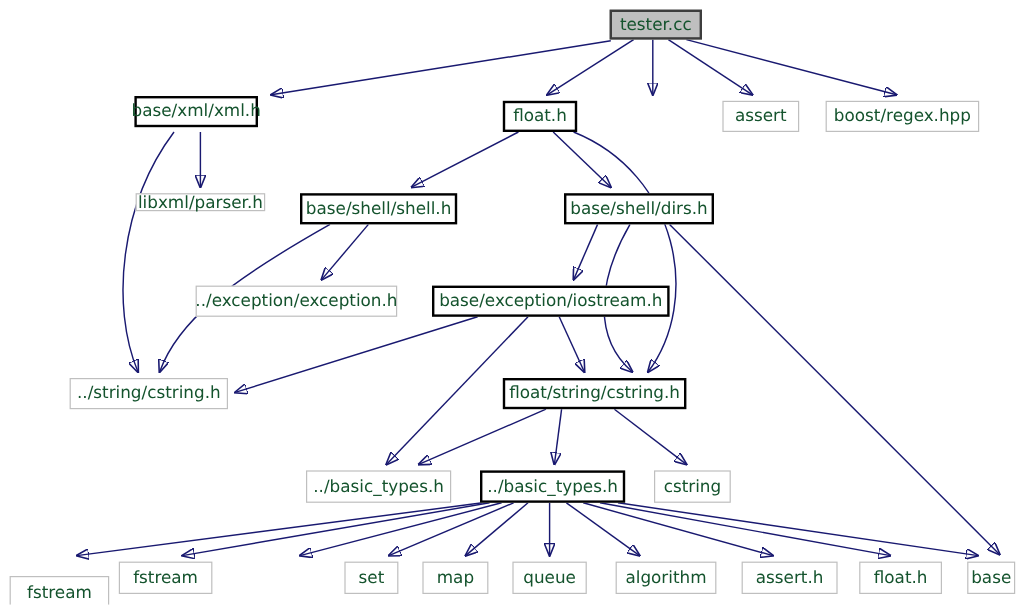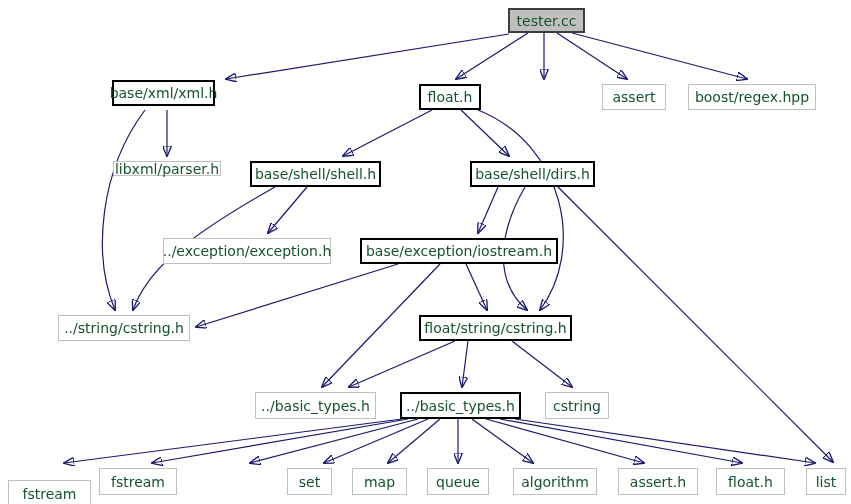--- a/index.html
+++ b/index.html
@@ -89,14 +89,14 @@
   <div class="node ext" style="left:545px;top:392px;width:64px;height:27px">cstring</div>
 
   <div class="node ext" style="left:8px;top:480px;width:83px;height:27px">fstream</div>
   <div class="node ext" style="left:99px;top:468px;width:78px;height:27px">fstream</div>
   <div class="node ext" style="left:287px;top:468px;width:45px;height:27px">set</div>
   <div class="node ext" style="left:352px;top:468px;width:55px;height:27px">map</div>
   <div class="node ext" style="left:427px;top:468px;width:62px;height:27px">queue</div>
   <div class="node ext" style="left:513px;top:468px;width:84px;height:27px">algorithm</div>
   <div class="node ext" style="left:716px;top:468px;width:69px;height:27px">float.h</div>
   <div class="node ext" style="left:618px;top:468px;width:80px;height:27px">assert.h</div>
-  <div class="node ext" style="left:806px;top:468px;width:40px;height:27px">list</div>
+  <div class="node ext" style="left:806px;top:468px;width:40px;height:27px">base</div>
 </div>
 
 </body></html>

